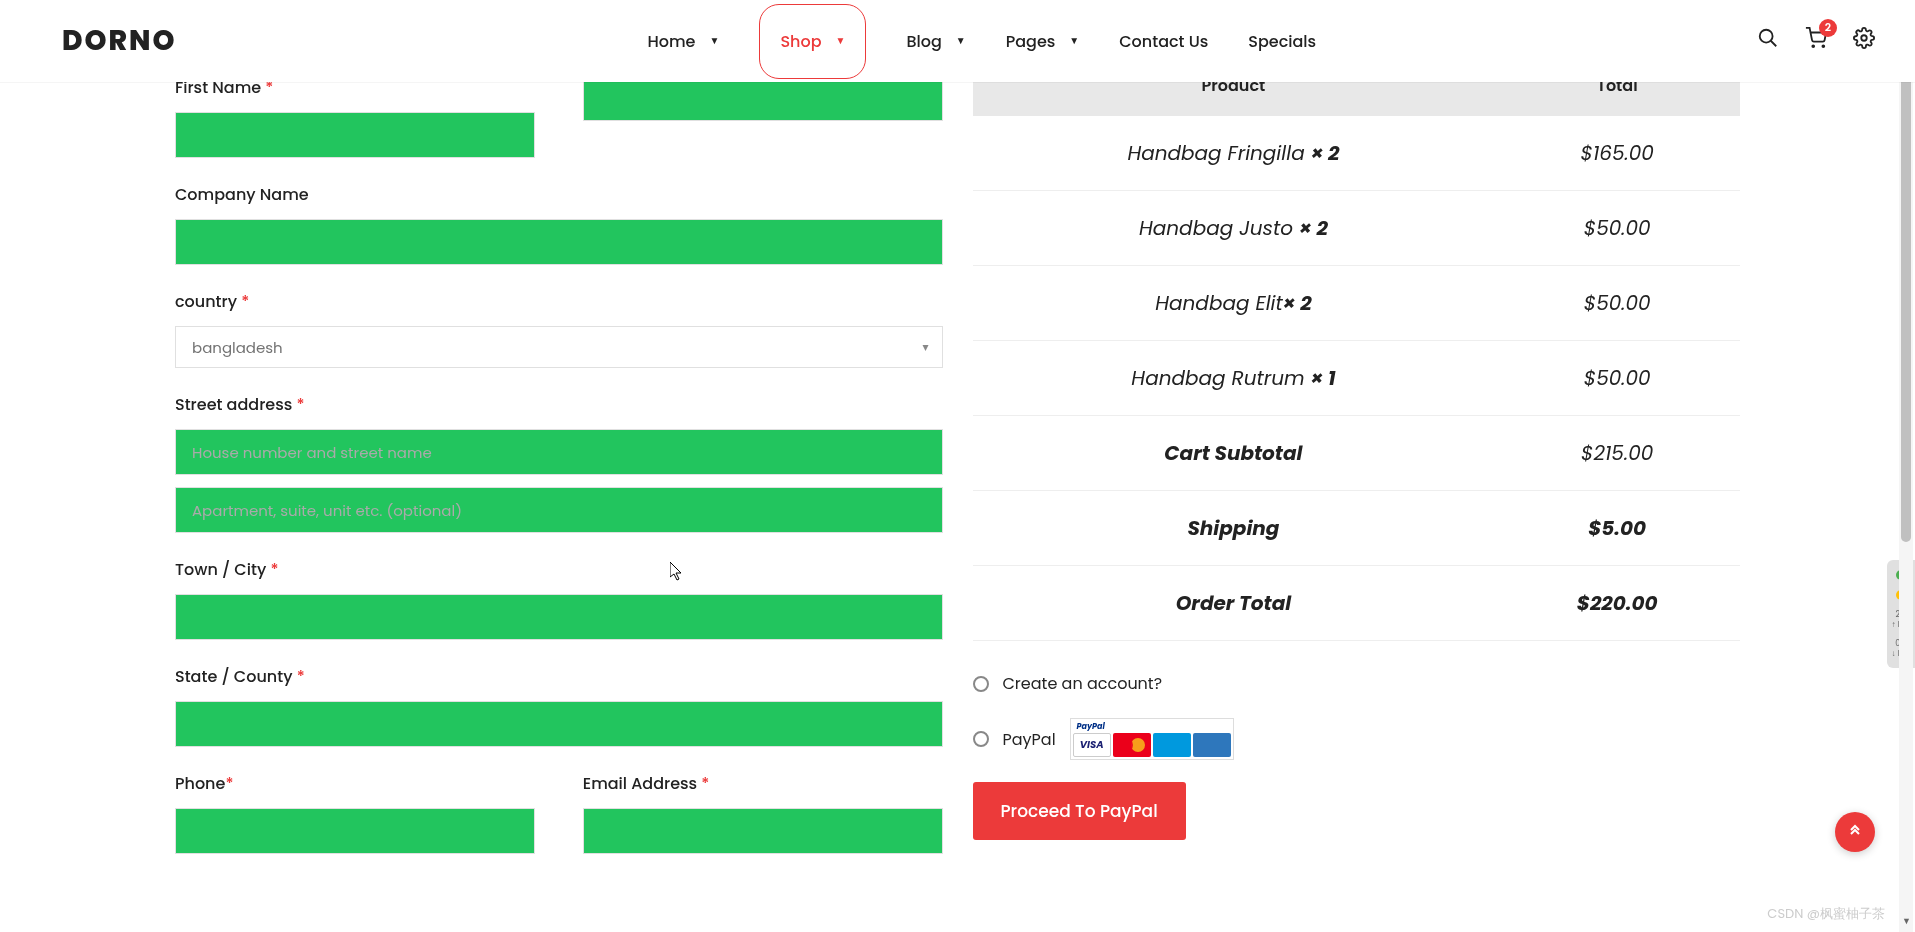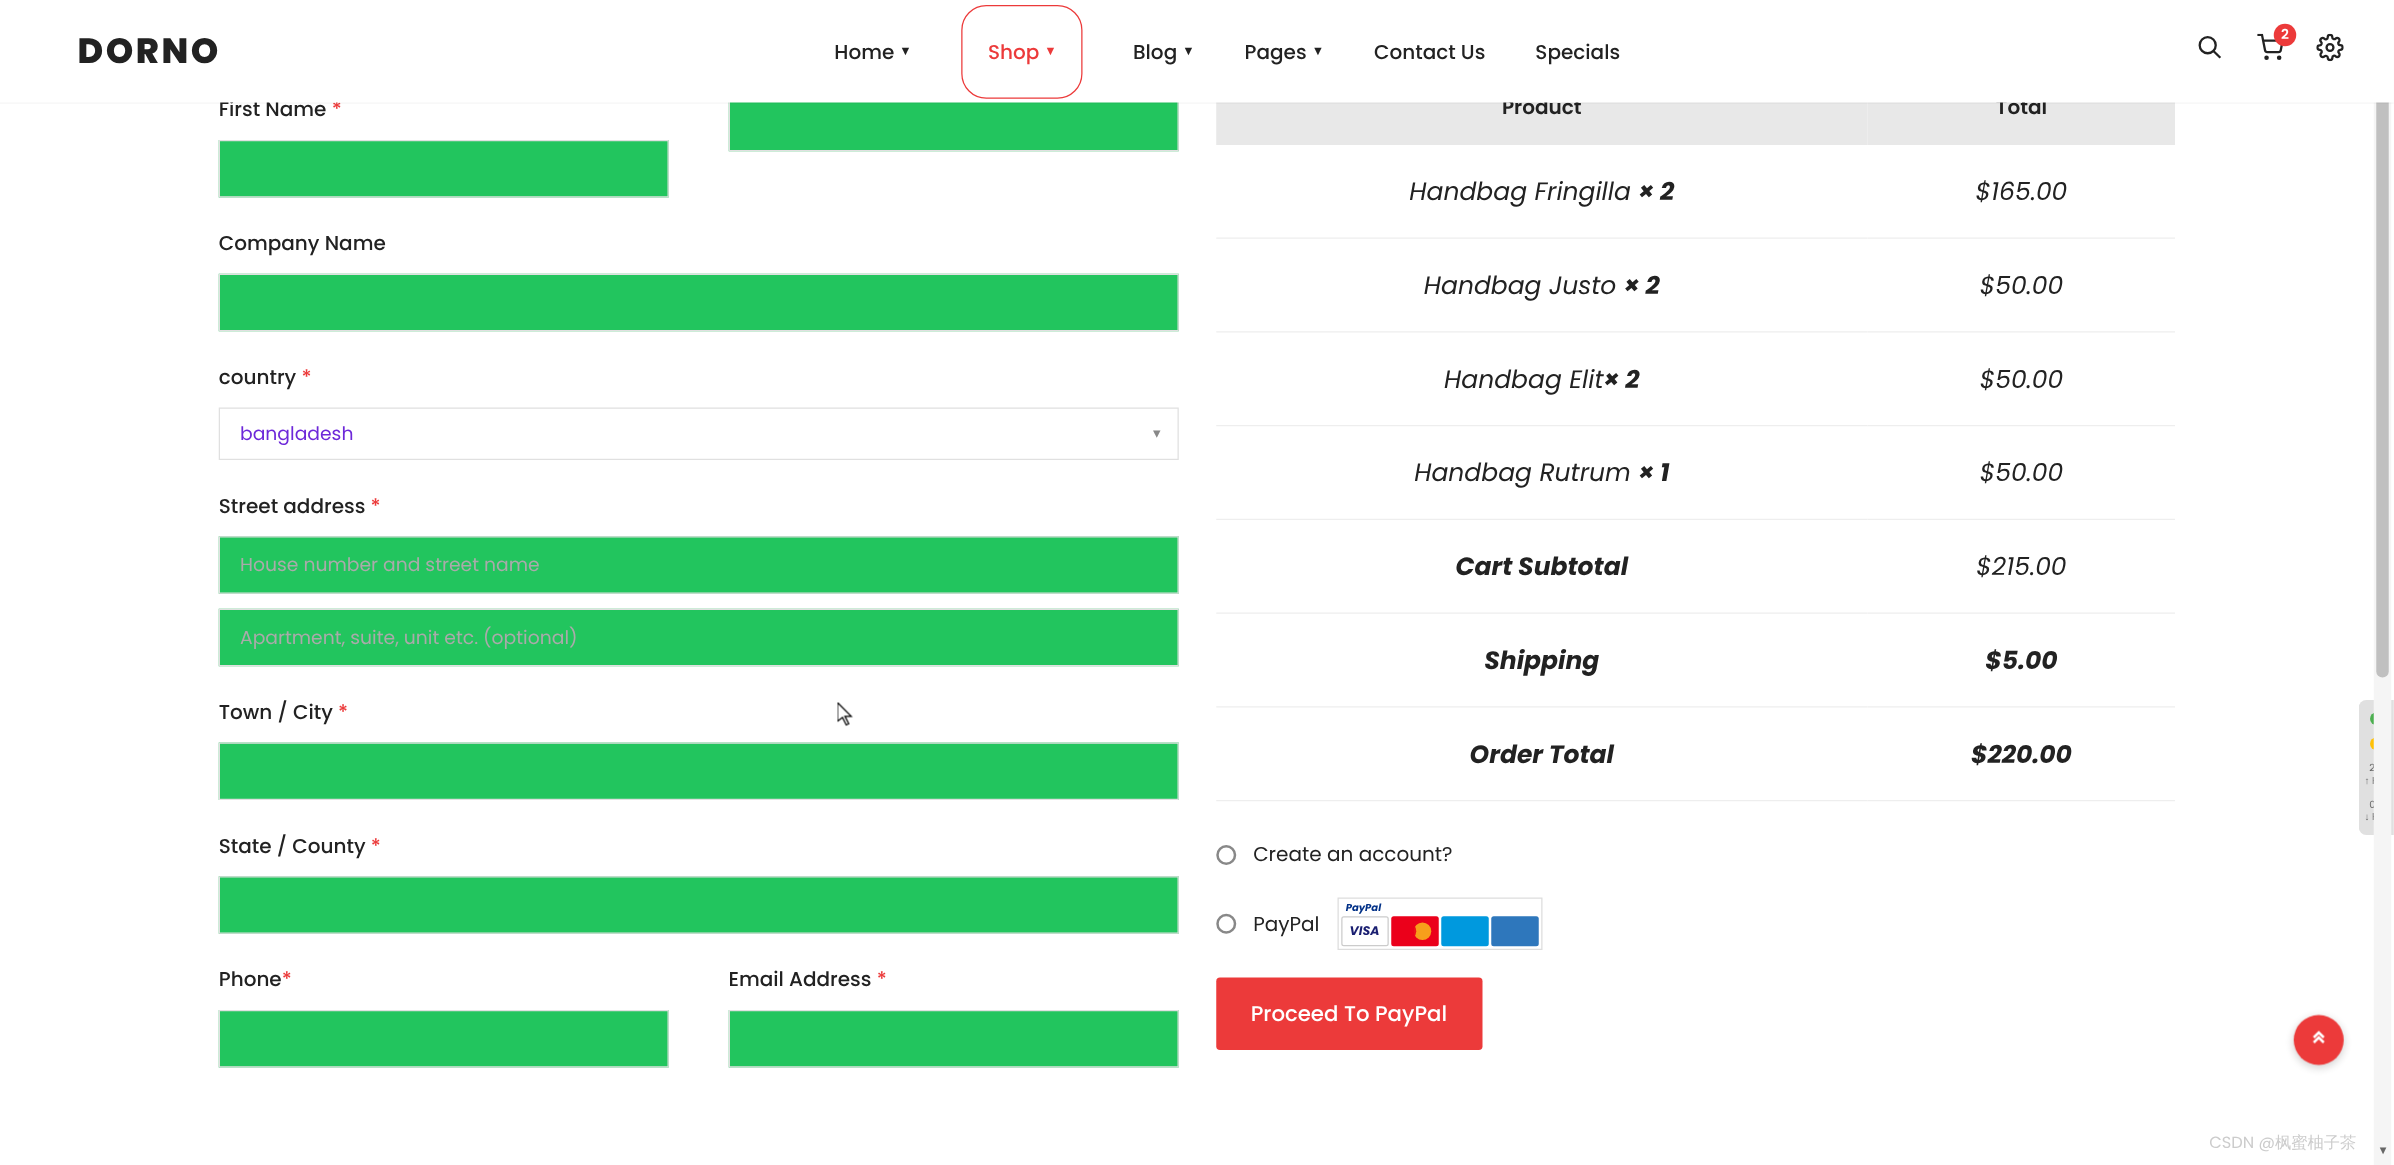--- a/index.html
+++ b/index.html
@@ -1,39 +1,39 @@
 <!DOCTYPE html>
 <html><head>
 <meta charset="utf-8">
 <style>
 * { margin: 0; padding: 0; box-sizing: border-box; font-family: 'Poppins', Arial, sans-serif; }
 body { background: #fff; color: #232323; overflow-x: hidden; }
 .topbar { position: fixed; top: 0; left: 0; right: 0; height: 82px; background: #fff; display: flex; align-items: center; z-index: 100; box-shadow: 0 1px 0 rgba(0,0,0,0.04); }
 .logo { font-size: 28px; font-weight: 800; letter-spacing: 2px; padding: 0 30px; color: #222; margin-left: 32px; }
 .nav { flex: 1; display: flex; gap: 40px; justify-content: center; align-items: center; }
-.nav-item { font-size: 16px; font-weight: 500; color: #222; display: flex; align-items: center; gap: 4px; cursor: pointer; padding: 8px 0; }
+.nav-item { font-size: 16px; font-weight: 500; color: #222; display: flex; align-items: center; gap: 14px; cursor: pointer; padding: 8px 0; }
 .nav-item.active { color: #ec3a3a; border: 1px solid #ec3a3a; border-radius: 20px; padding: 24px 20px; }
 .chev { font-size: 10px; }
 .top-actions { display: flex; align-items: center; gap: 26px; padding-right: 40px; }
 .icon-btn { cursor: pointer; position: relative; }
 .badge { position: absolute; top: -8px; right: -10px; background: #ec3a3a; color: #fff; font-size: 11px; font-weight: 600; border-radius: 50%; width: 18px; height: 18px; display: flex; align-items: center; justify-content: center; }
 
 .page { display: flex; padding: 0 175px; margin-top: 0; }
 .col-left { flex: 1; padding-right: 30px; }
 .col-right { flex: 1; }
 
 .section-header { background: #e8e8e8; padding: 14px 18px; font-size: 18px; font-weight: 600; color: #888; letter-spacing: 0.5px; }
 .form-area { padding: 20px 0; }
 .row2 { display: flex; gap: 48px; }
 .fg { margin-bottom: 24px; flex: 1; }
 .lbl { font-size: 16px; font-weight: 500; color: #222; display: block; margin-bottom: 12px; }
 .req { color: #ec3a3a; }
 .inp { width: 100%; height: 46px; border: 1px solid #e0e0e0; padding: 0 16px; font-size: 15px; color: #555; background: #22c55e; }
 .inp::placeholder { color: #aaa; }
-.sel { width: 100%; height: 42px; border: 1px solid #e0e0e0; padding: 0 16px; font-size: 15px; color: #6d28d9; background: #fff; appearance: none; position: relative; }
+.sel { width: 100%; height: 42px; border: 1px solid #e0e0e0; padding: 0 16px; font-size: 15px; color: #737373; background: #fff; appearance: none; position: relative; }
 .sel-wrap { position: relative; }
 .sel-wrap::after { content: '▾'; position: absolute; right: 14px; top: 50%; transform: translateY(-50%); color: #888; font-size: 12px; pointer-events: none; }
 .mt12 { margin-top: 12px; }
 
 .order-table { width: 100%; border-collapse: collapse; }
 .order-table th { background: #e8e8e8; padding: 18px; font-size: 16px; font-weight: 600; color: #222; text-align: center; }
 .order-table td { border-bottom: 1px solid #eee; padding: 22px 18px; font-size: 20px; text-align: center; color: #222; font-style: italic; }
 .order-table td:first-child { text-align: center; }
 .bold { font-weight: 700; }
 .qty { font-weight: 700; }

